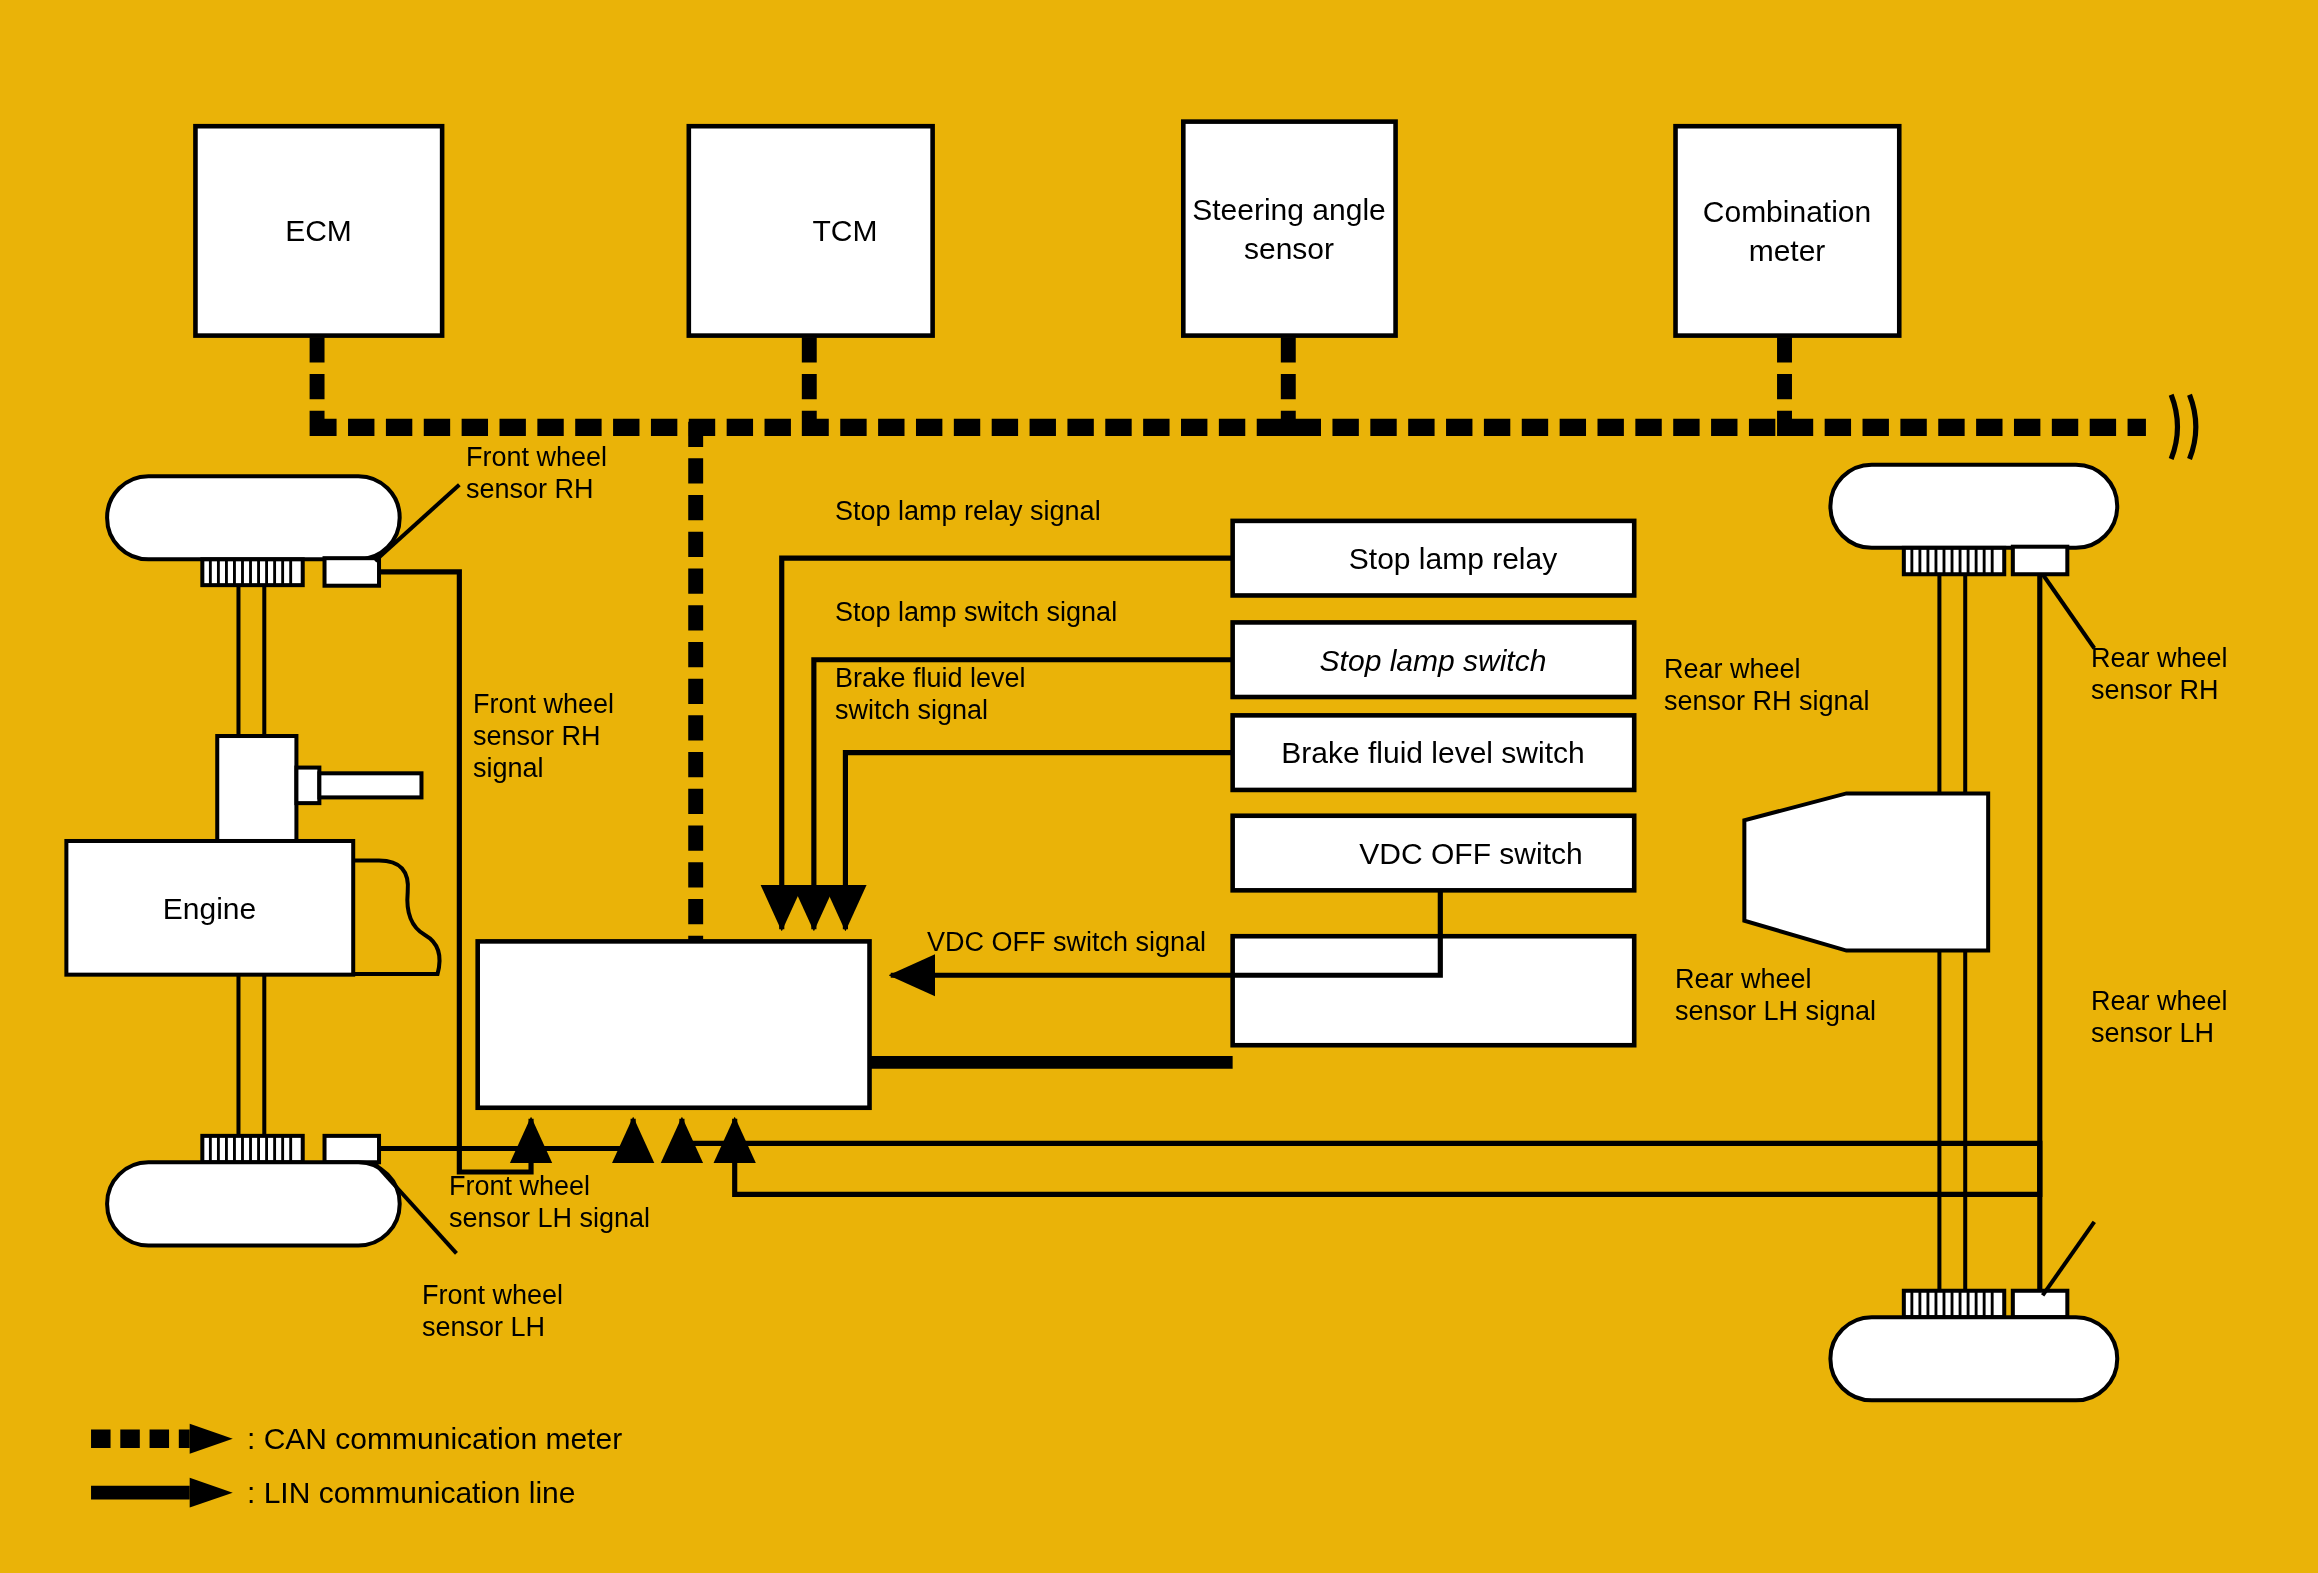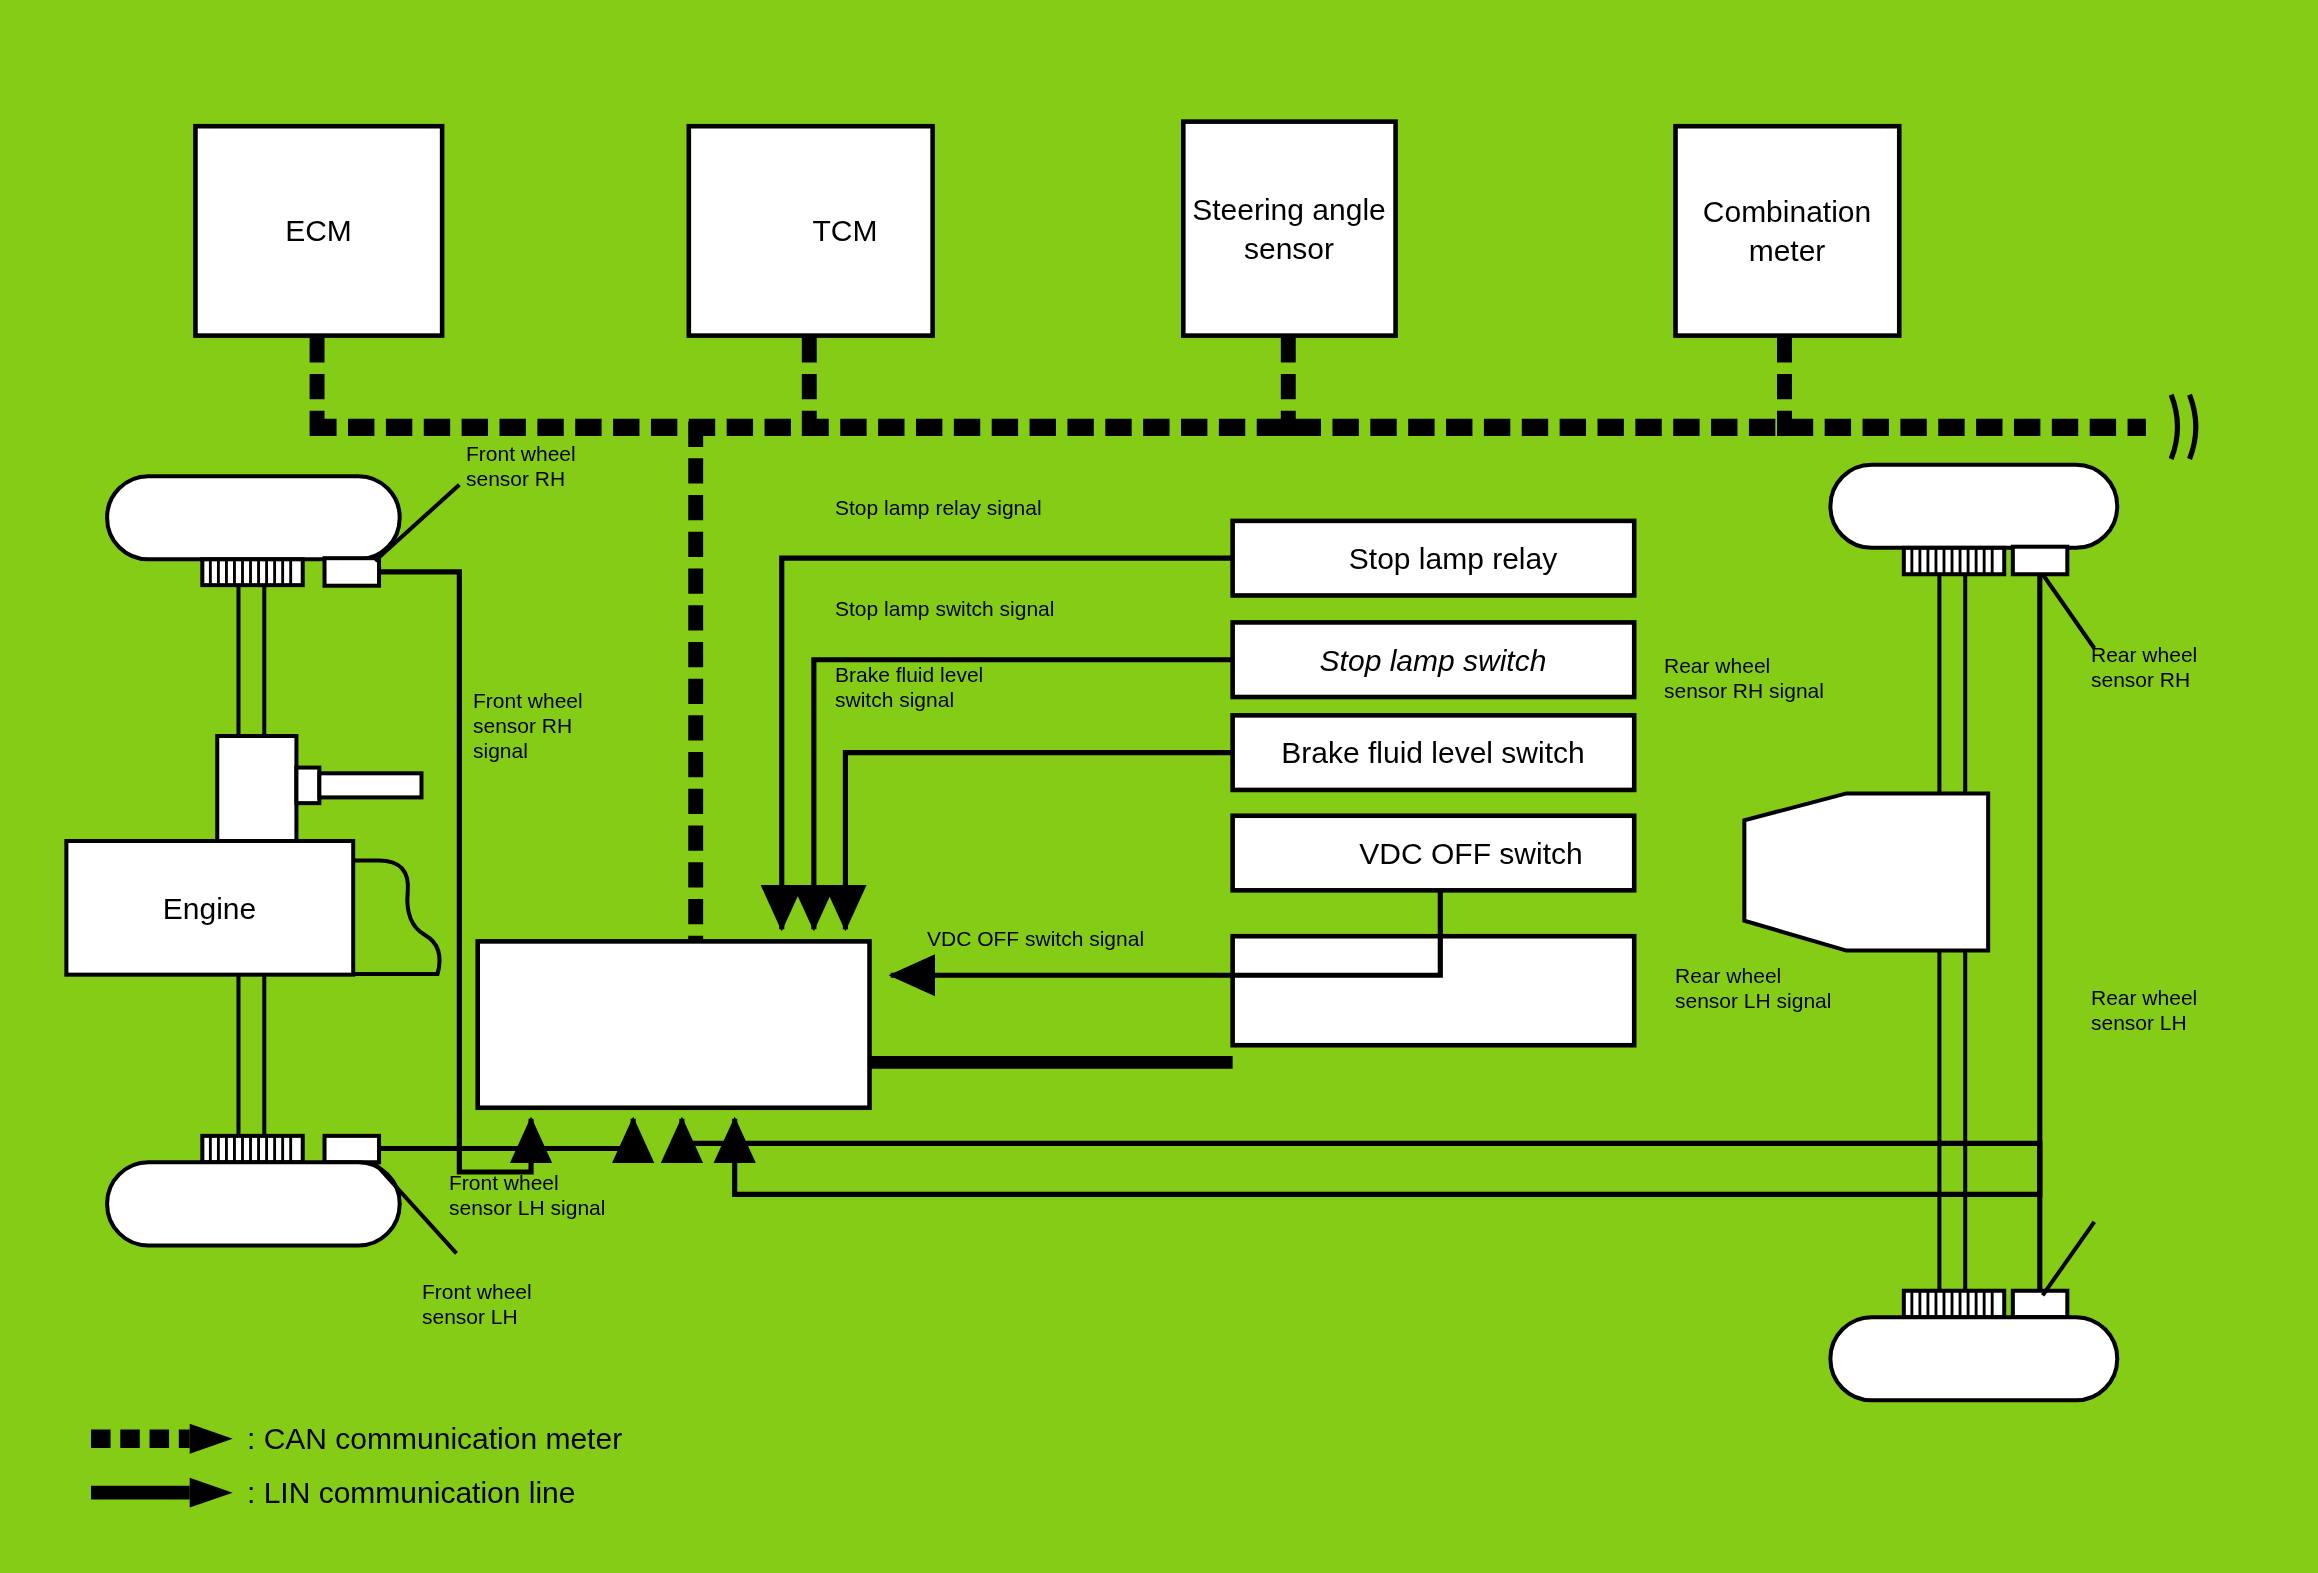--- a/index.html
+++ b/index.html
@@ -1,31 +1,31 @@
 <!DOCTYPE html>
 <html style="font-size:9.2px"><head>
 <meta charset="utf-8">
 <title>VDC System Diagram</title>
 <style>
   html,body{margin:0;padding:0;background:#fff;}
   body{font-family:"Liberation Sans", sans-serif;}
   #stage{
     position:relative;
     width:2319px;height:1573px;
-    background:#84cc16;
+    background:#eab308;
     overflow:hidden;
   }
   svg.layer{position:absolute;left:0;top:0;width:2319px;height:1573px;}
   .lbl{
     position:absolute;
     font-family:"Liberation Sans", sans-serif;
     color:#000;
     white-space:pre;
     line-height:1.18;
-    font-size:21px;
+    font-size:27px;
   }
   .boxlabel{
     position:absolute;
     display:flex;align-items:center;justify-content:center;
     text-align:center;
     font-family:"Liberation Sans", sans-serif;
     color:#000;
     font-size:30px;
     line-height:1.30;
     pointer-events:none;

